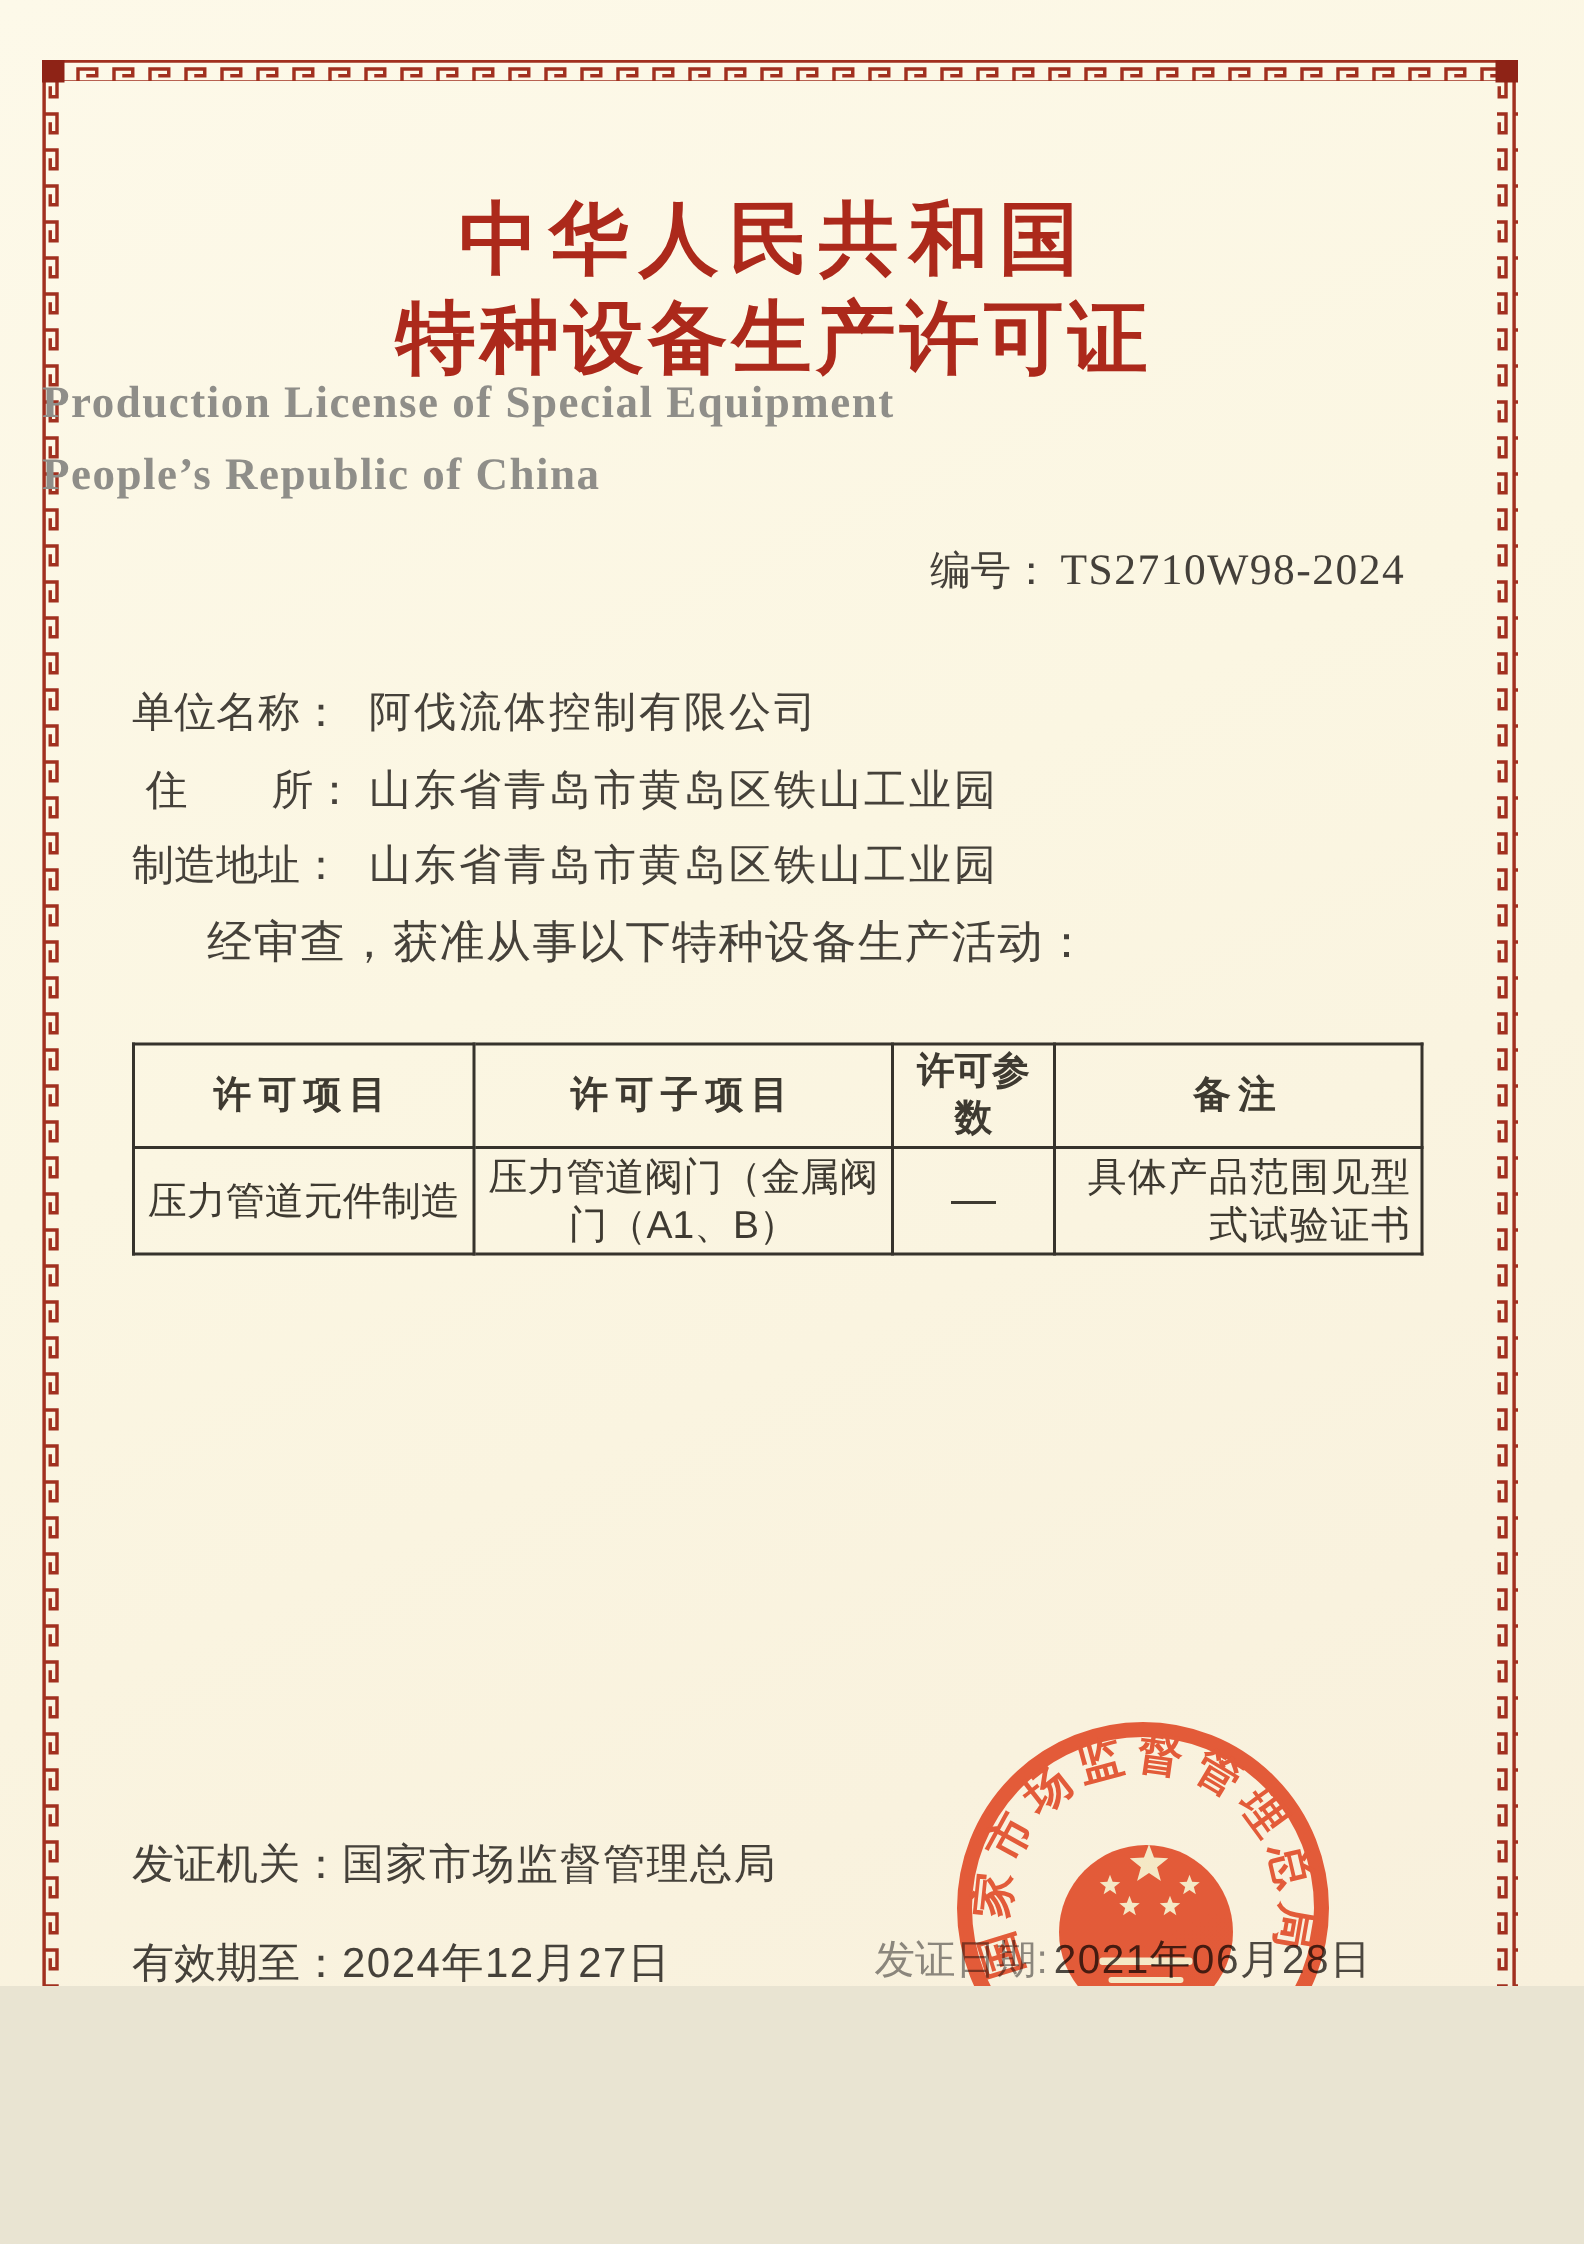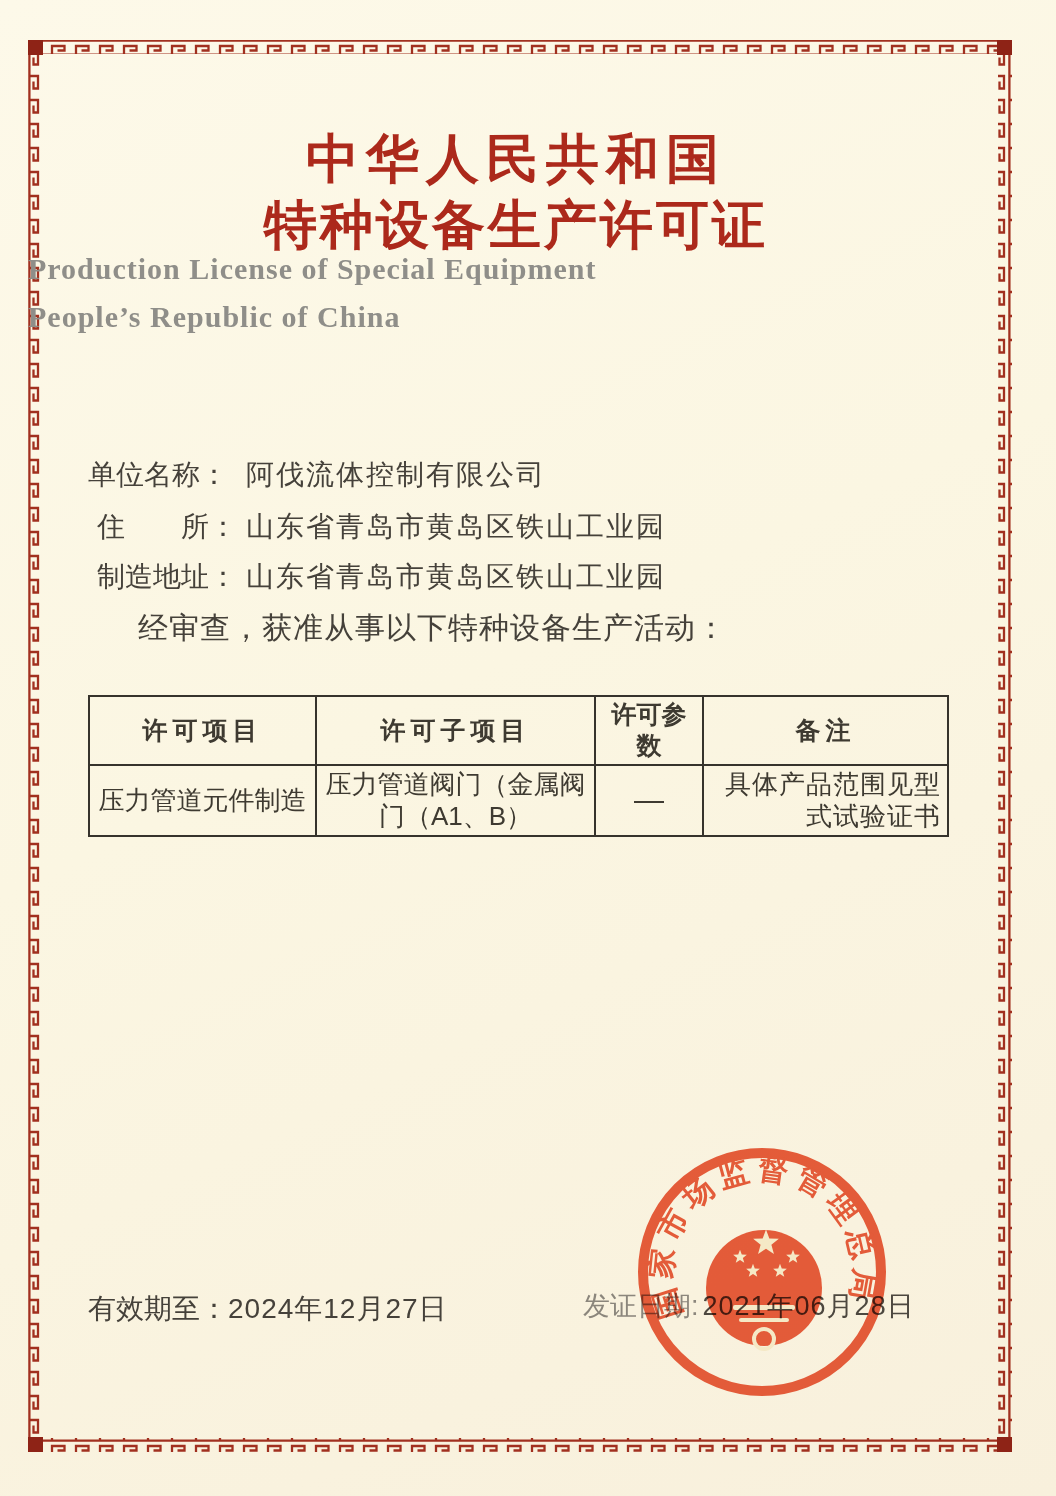--- a/index.html
+++ b/index.html
@@ -1,19 +1,19 @@
 <!DOCTYPE html>
 <html><head>
 <meta charset="utf-8">
 <style>
   * { margin:0; padding:0; box-sizing:border-box; }
   html,body { background:#e9e4d2; }
   .page {
     position:relative;
-    width:1056px; height:1496px;
+    width:1056px; height:1324px;
     margin:0 auto;
     background:linear-gradient(155deg,#fdf9e9 0%, #fbf6e2 45%, #f8f0dc 100%);
     overflow:hidden;
     font-family:"Liberation Sans", sans-serif;
     color:#474238;
   }
   .frame { position:absolute; left:0; top:0; }
 
   .title-cn {
     position:absolute; left:28px; width:984px;
@@ -48,21 +48,21 @@
   }
 
   .field-row {
     position:absolute; left:88px;
     font-size:28px; color:#45413a; white-space:nowrap;
   }
   .field-row .lbl { display:inline-block; width:158px; }
   .field-row .val { display:inline-block; letter-spacing:2px; }
   .row-0 { top:456px; }
   .row-1 { top:508px;text-align:center; }
-  .row-2 { top:558px;text-align:center; }
+  .row-2 { top:558px; }
 
   .review-line {
     position:absolute; left:138px; top:608px;
     font-size:30px; color:#45413a; letter-spacing:1px;
   }
 
   table.license {
     position:absolute; left:88px; top:695px;
     width:859px; border-collapse:collapse; table-layout:fixed;
     font-size:26px; color:#3e3a31;
@@ -121,20 +121,23 @@
     <rect x="997" y="40" width="15" height="15" fill="#8e2316"></rect>
     <rect x="28" y="1437" width="15" height="15" fill="#8e2316"></rect>
     <rect x="997" y="1437" width="15" height="15" fill="#8e2316"></rect>
   </svg>
 
   <div class="title-cn l1">中华人民共和国</div>
   <div class="title-cn l2">特种设备生产许可证</div>
   <div class="title-en l1">Production License of Special Equipment</div>
   <div class="title-en l2">People’s Republic of China</div>
 
+  <div class="serial-row">
+    <span class="lbl">编号：</span><span class="val">TS2710W98-2024</span>
+  </div>
 
   <div class="field-row row-0">
     <span class="lbl">单位名称：</span><span class="val">阿伐流体控制有限公司</span>
   </div>
   <div class="field-row row-1">
     <span class="lbl">住　　所：</span><span class="val">山东省青岛市黄岛区铁山工业园</span>
   </div>
   <div class="field-row row-2">
     <span class="lbl">制造地址：</span><span class="val">山东省青岛市黄岛区铁山工业园</span>
   </div>
@@ -159,20 +162,23 @@
     <tbody>
       <tr>
         <td>压力管道元件制造</td>
         <td>压力管道阀门（金属阀门（A1、B）</td>
         <td class="dash">—</td>
         <td class="remark">具体产品范围见型式试验证书</td>
       </tr>
     </tbody>
   </table>
 
+  <div class="bottom-row issuer-row">
+    <span class="lbl">发证机关：</span><span class="val">国家市场监督管理总局</span>
+  </div>
   <div class="bottom-row valid-row">
     <span class="lbl">有效期至：</span><span class="val">2024年12月27日</span>
   </div>
 
   <div class="issue-date-row">
     <span class="lbl">发证日期:</span><span class="val">2021年06月28日</span>
   </div>
 
   <svg class="seal" width="264" height="264" viewBox="0 0 264 264" aria-hidden="true">
     <defs>

